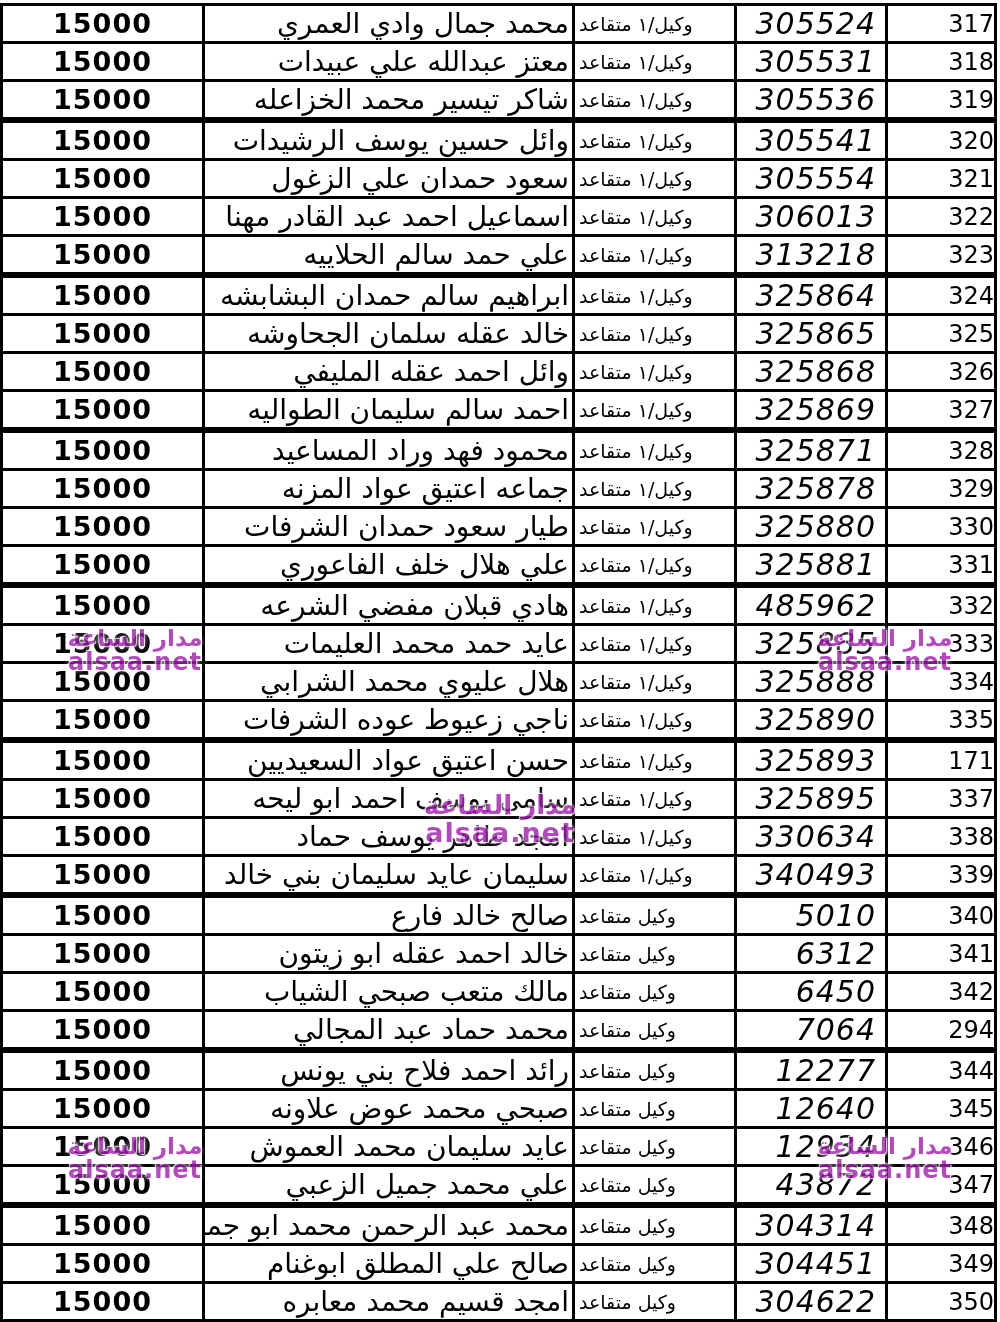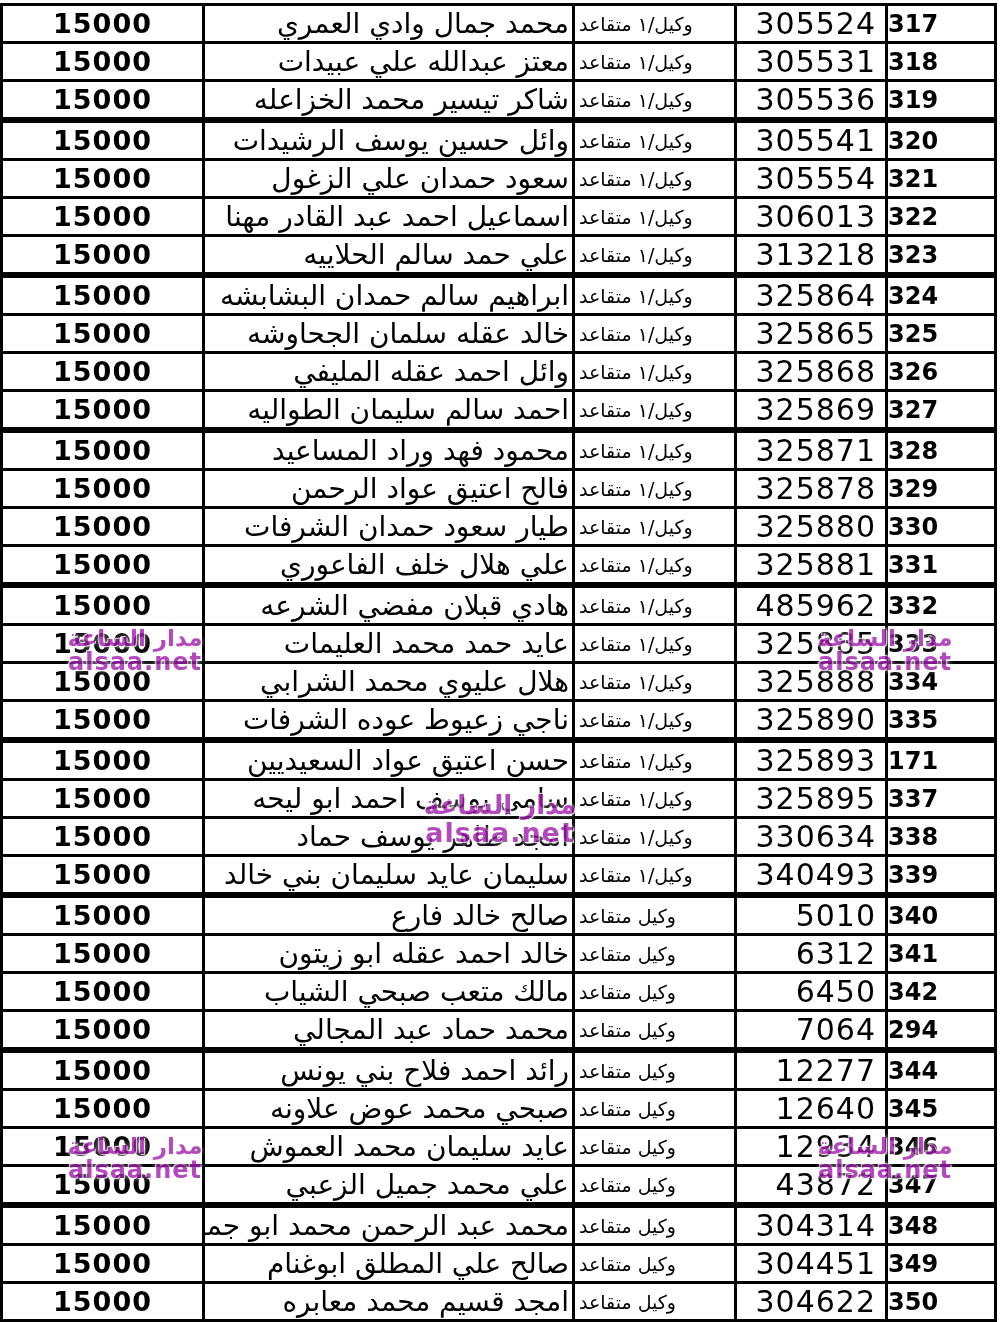--- a/index.html
+++ b/index.html
@@ -22,30 +22,31 @@
   td{
     border:3px solid #000000;
     overflow:hidden;
     white-space:nowrap;
     vertical-align:middle;
     color:#000000;
     padding:0;
   }
   tr.thick td{border-top-width:6px;}
   td.no{
-    text-align:left;
-    font-weight:bold;
+    text-align:right;
+    font-weight:normal;
     font-size:24px;
   }
   td.id{
     text-align:right;
     font-size:30px;
     padding-left:4px;
     padding-right:9px;
     letter-spacing:1px;
+    font-style:italic;
   }
   td.rank{
     text-align:left;
     font-size:19px;
     padding-right:7px;
     padding-left:4px;
   }
   td.name{
     text-align:right;
     font-size:28px;
@@ -168,21 +169,21 @@
           <td class="no">328</td>
           <td class="id">325871</td>
           <td class="rank">وكيل/١ متقاعد</td>
           <td class="name">محمود فهد وراد المساعيد</td>
           <td class="amount">15000</td>
         </tr>
         <tr>
           <td class="no">329</td>
           <td class="id">325878</td>
           <td class="rank">وكيل/١ متقاعد</td>
-          <td class="name">فالح اعتيق عواد الرحمن</td>
+          <td class="name">جماعه اعتيق عواد المزنه</td>
           <td class="amount">15000</td>
         </tr>
         <tr>
           <td class="no">330</td>
           <td class="id">325880</td>
           <td class="rank">وكيل/١ متقاعد</td>
           <td class="name">طيار سعود حمدان الشرفات</td>
           <td class="amount">15000</td>
         </tr>
         <tr>

